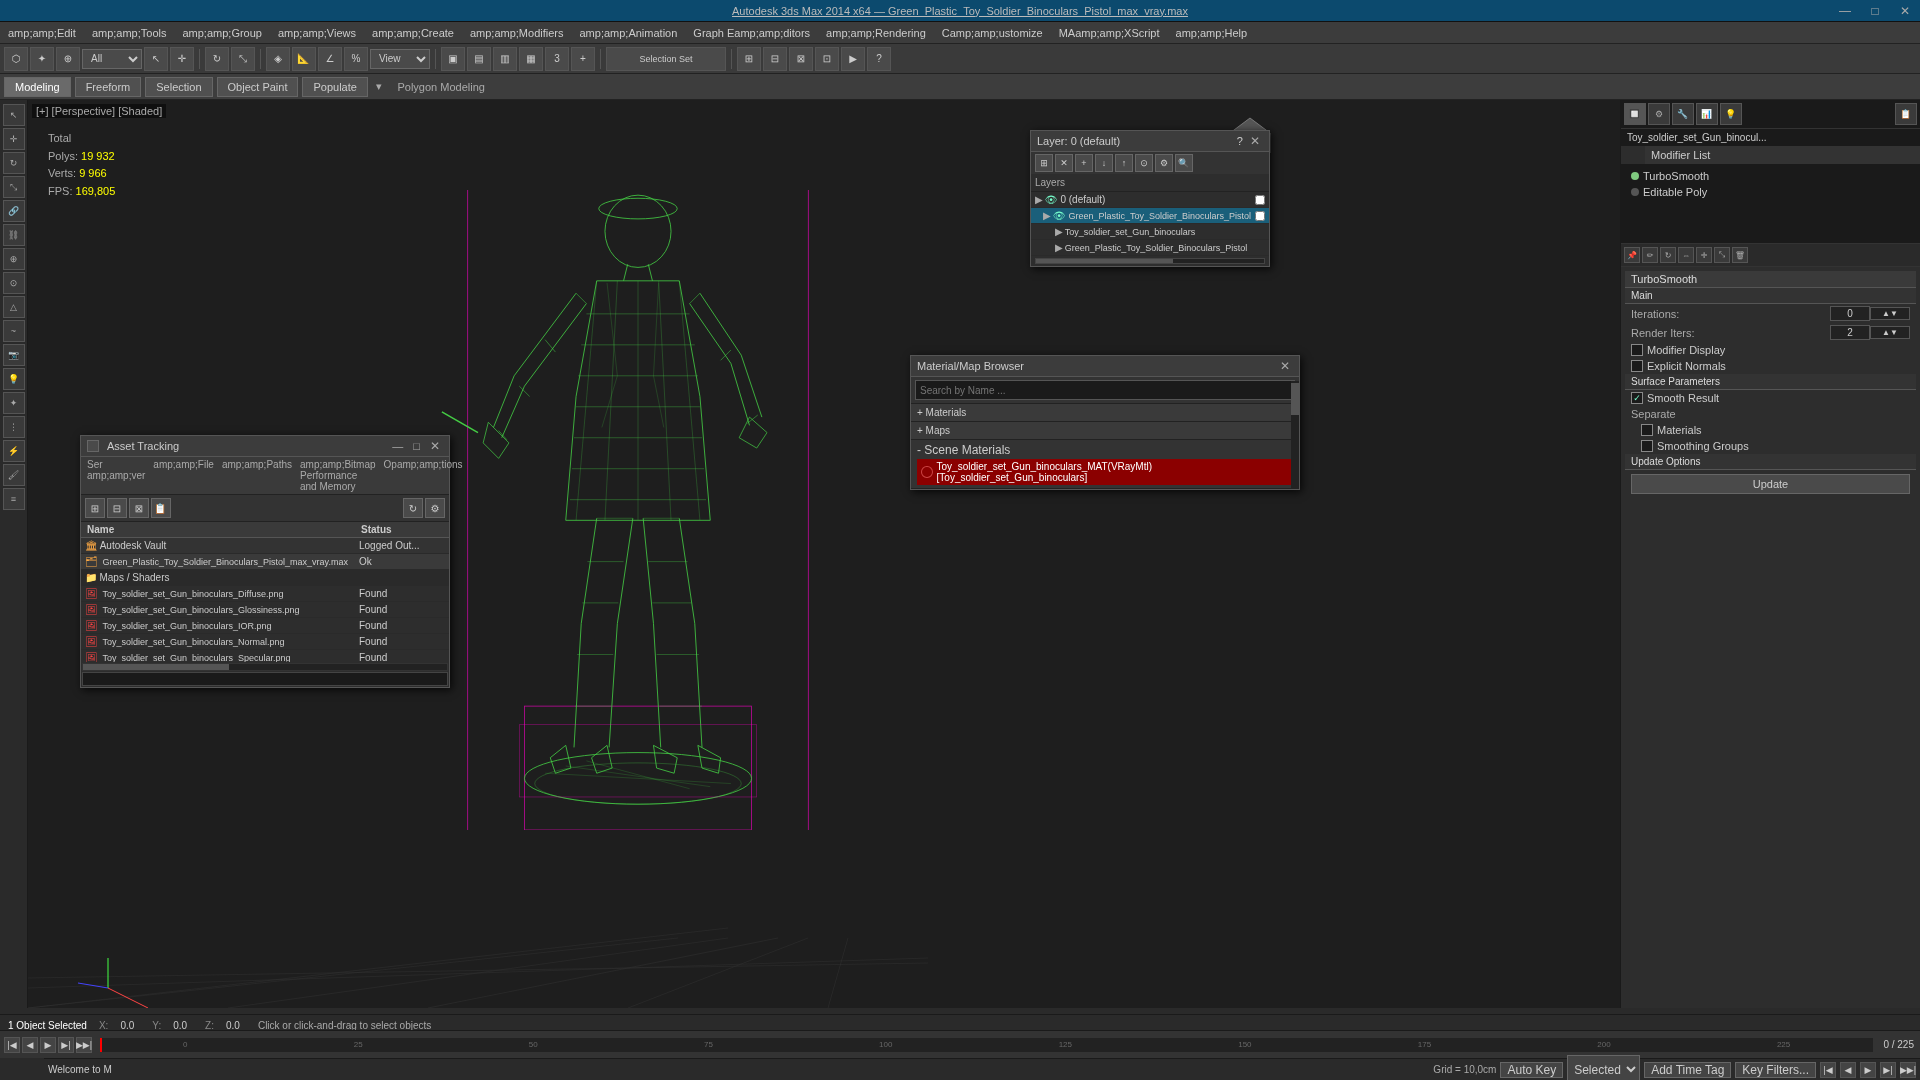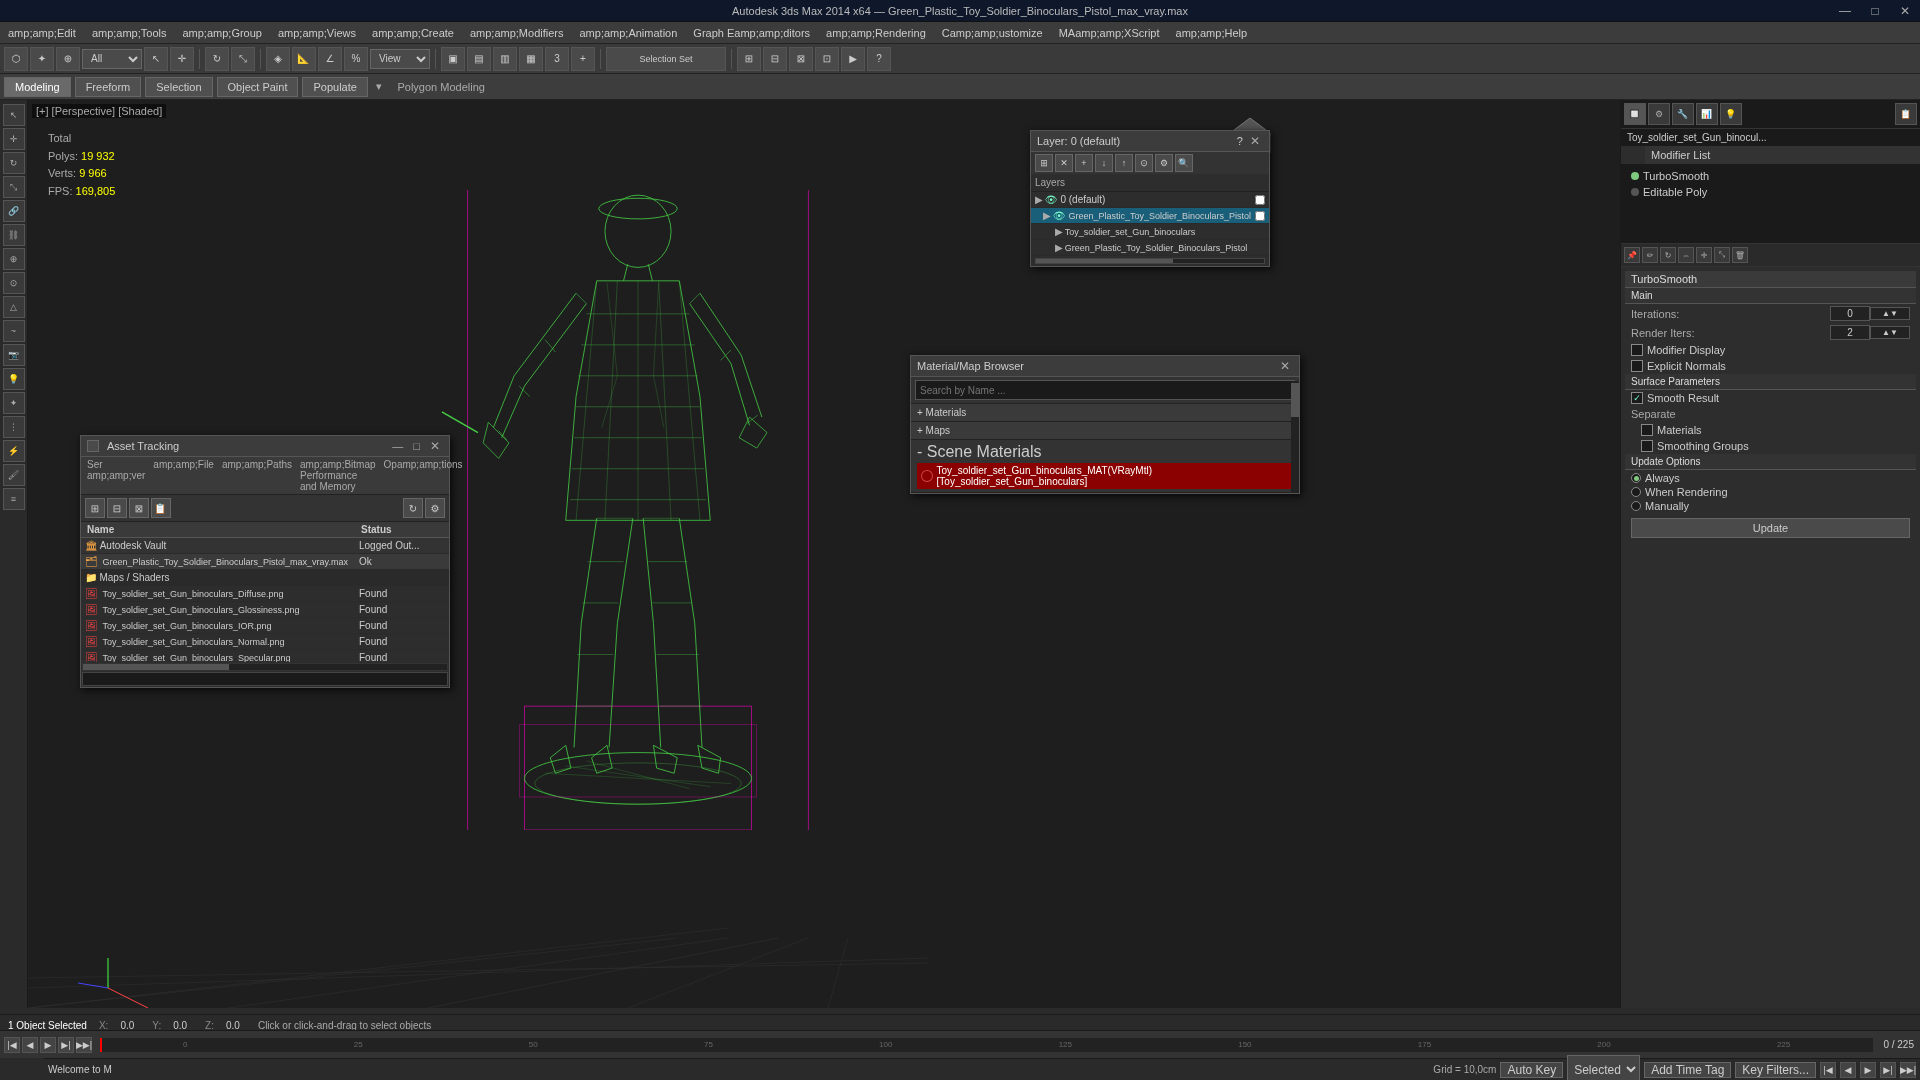--- a/index.html
+++ b/index.html
@@ -9,28 +9,29 @@
       overflow: hidden;
       background: #2a2a2a;
       font-family: 'Arial', sans-serif;
       font-size: 11px;
       color: #ccc;
     }
 
     
     #title-bar {
       height: 22px;
-      background: #0f172a;
+      background: #0c4a6e;
       display: flex;
       align-items: center;
       justify-content: center;
       color: #bbb;
       font-size: 11px;
       border-bottom: 1px solid #111;
       position: relative;
+      text-decoration: underline;
     }
     #title-bar .window-controls {
       position: absolute;
       right: 0;
       top: 0;
       display: flex;
       height: 22px;
     }
     #title-bar .window-controls span {
       width: 30px;
@@ -443,21 +444,21 @@
       background: #3a3a3a;
       border-bottom: 1px solid #222;
       cursor: pointer;
     }
     .mat-section-title { color: #ccc; font-size: 10px; flex: 1; }
     .mat-scene-section {
       background: #333;
       padding: 3px 6px;
       border-bottom: 1px solid #222;
     }
-    .mat-scene-title { color: #ccc; font-size: 16px; margin-bottom: 2px; }
+    .mat-scene-title { color: #ccc; font-size: 12px; margin-bottom: 2px; }
     .mat-item {
       display: flex;
       align-items: center;
       padding: 2px 4px;
       font-size: 10px;
       color: #ccc;
     }
     .mat-color-dot {
       width: 12px;
       height: 12px;
@@ -848,34 +849,20 @@
           <span>Materials</span>
         </div>
 
         <div class="prop-row" style="padding-left:16px;">
           <div class="prop-checkbox"></div>
           <span>Smoothing Groups</span>
         </div>
 
         <div class="prop-section-title" style="background:#333; font-size:10px;">Update Options</div>
 
-        <div class="radio-group">
-          <div class="radio-row">
-            <div class="radio-dot selected"></div>
-            <span>Always</span>
-          </div>
-          <div class="radio-row">
-            <div class="radio-dot"></div>
-            <span>When Rendering</span>
-          </div>
-          <div class="radio-row">
-            <div class="radio-dot"></div>
-            <span>Manually</span>
-          </div>
-        </div>
 
         <div class="update-btn">Update</div>
       </div>
     </div>
   </div>
 </div>
 
 <div class="float-panel" id="layers-panel" style="position:fixed; left:1030px; top:130px; width:240px; z-index:100;">
   <div class="float-panel-header">
     <span class="float-panel-title">Layer: 0 (default)</span>

